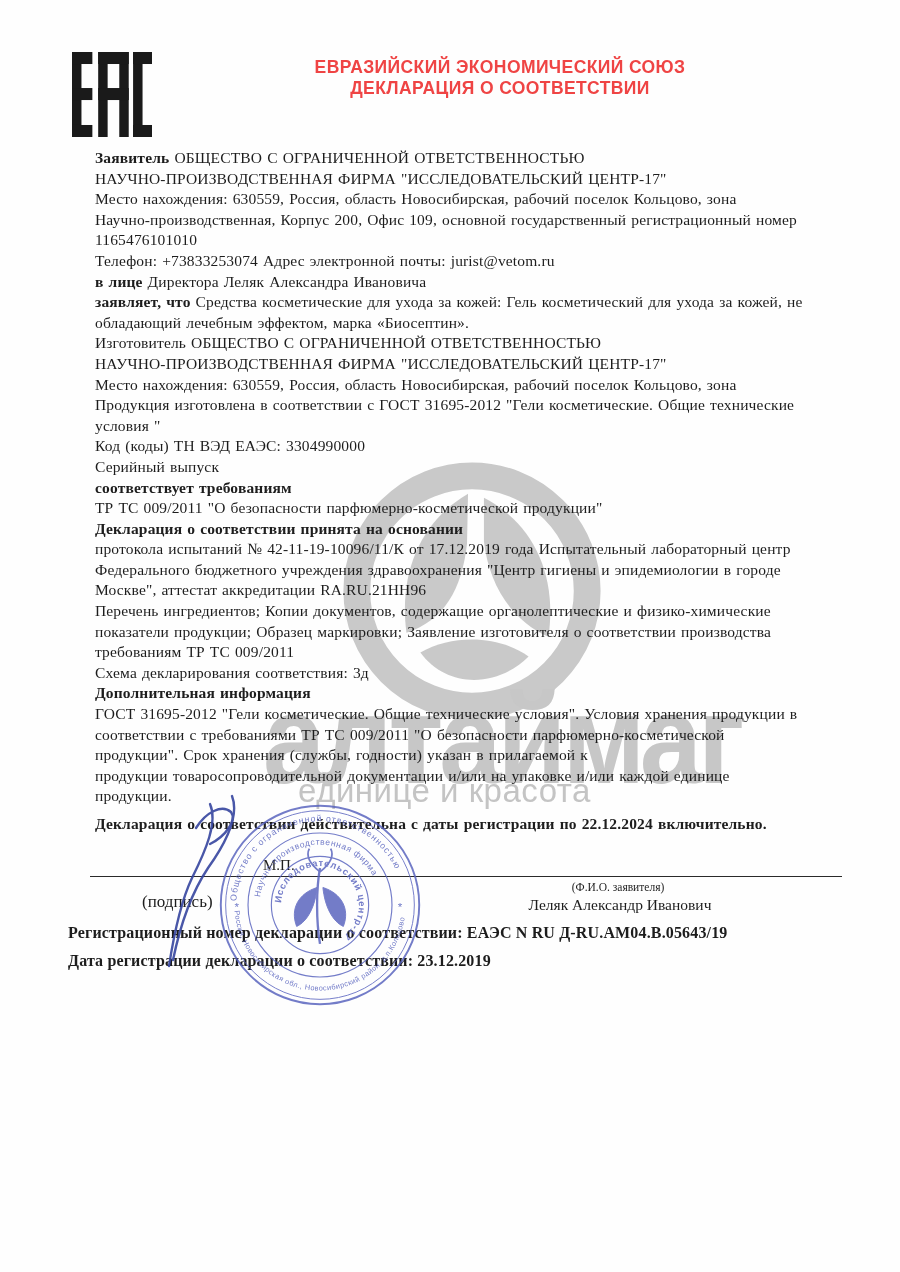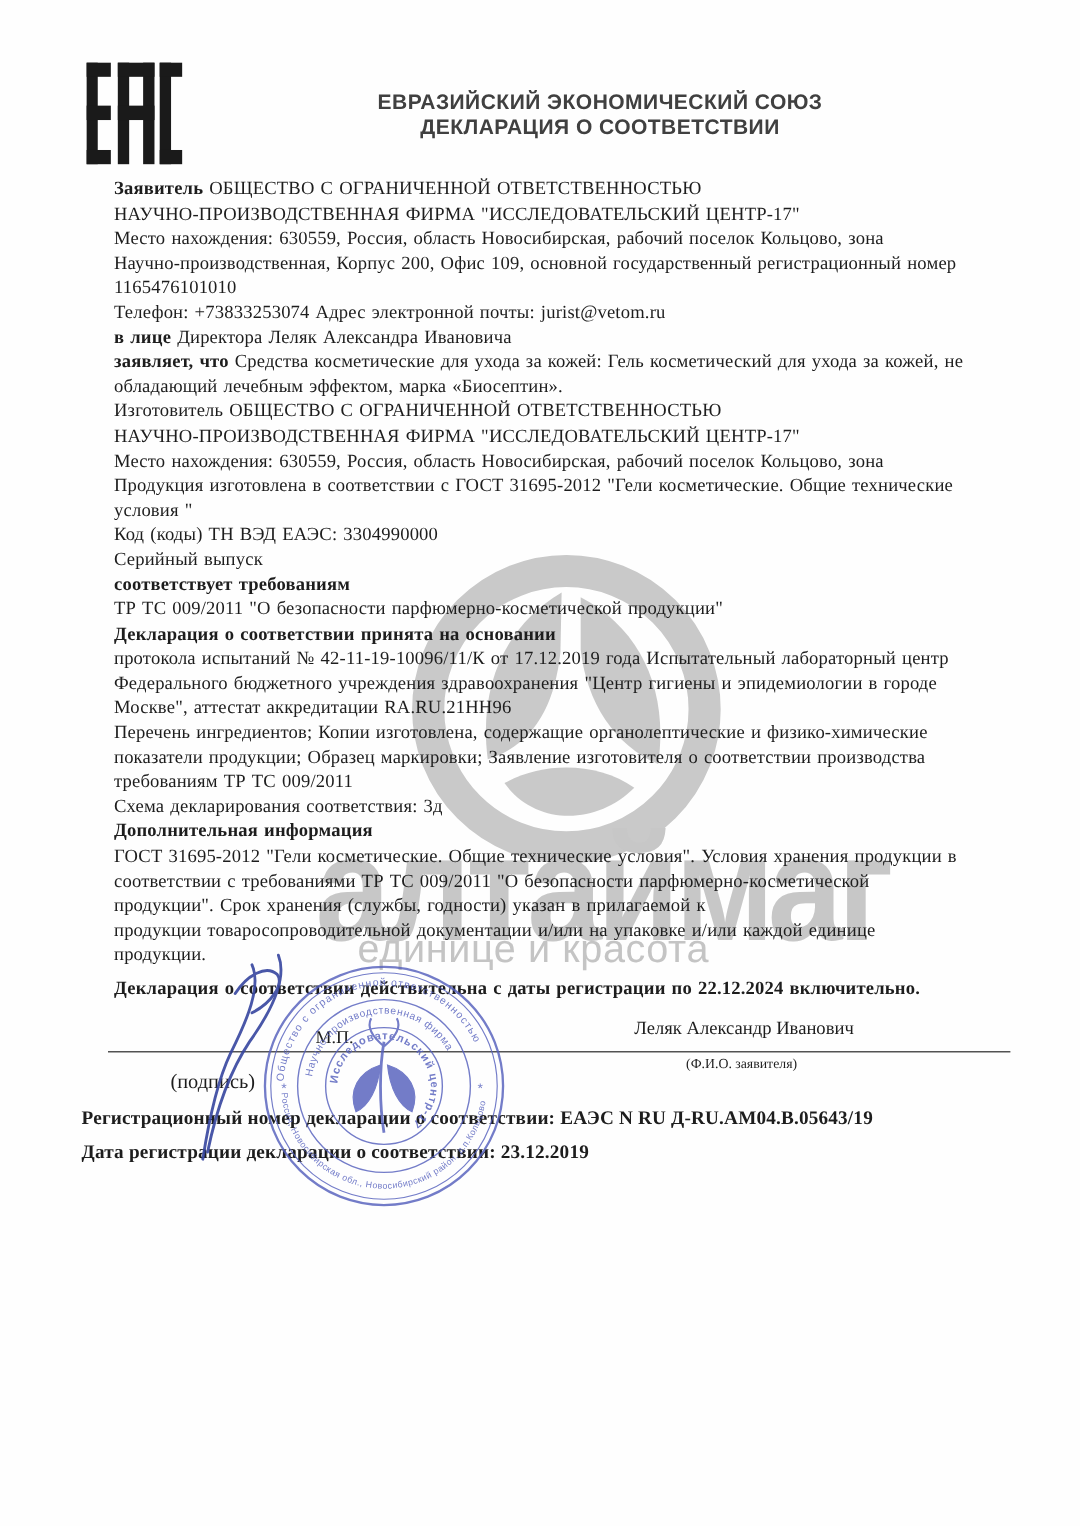--- a/index.html
+++ b/index.html
@@ -6,21 +6,21 @@
   .page{
     position:relative; width:900px; height:1272px; margin:0 auto;
     background:#fefefe; overflow:hidden;
     font-family:"Liberation Serif", serif; color:#1d1d1d;
   }
   
   .eac{position:absolute; left:72px; top:52px;}
   .doc-title{
     position:absolute; left:140px; top:57px; width:720px; text-align:center;
     font-family:"Liberation Sans", sans-serif; font-weight:bold;
-    font-size:17.5px; line-height:21px; letter-spacing:.4px; color:#404040;margin-top:18px;
+    font-size:17.5px; line-height:21px; letter-spacing:.4px; color:#ef4444;
   }
   
   .wm{position:absolute; color:#c9c9c9; z-index:1; user-select:none;}
   .wm-logo{left:333px; top:452px;}
   .wm-brand{
     left:263px; top:668px; font-family:"Liberation Sans", sans-serif;
     font-weight:bold; font-size:112px; letter-spacing:-4px;
     transform:scaleY(1.12); transform-origin:top left; color:#c7c7c7;
   }
   .wm-tag{
@@ -33,21 +33,21 @@
     font-size:15.5px; line-height:20.6px; letter-spacing:.15px; word-spacing:1px;
   }
   .ln{white-space:nowrap;}
   .ln b{font-weight:bold;margin-left:27px;}
   .validity{margin-top:7px;}
   
   .sig-line{position:absolute; left:90px; top:876px; width:752px;
     border-top:1.6px solid #2a2a2a; z-index:2;}
   .sign-label{position:absolute; left:142px; top:892px; font-size:17px; z-index:2;}
   .mp-mark{position:absolute; left:263px; top:857px; font-size:15px; z-index:3;}
-  .fio-name{position:absolute; left:470px; top:849px; width:300px; text-align:center;
+  .fio-name{position:absolute; left:470px; top:896px; width:300px; text-align:center;
     font-size:15.5px; z-index:2;}
   .fio-label{position:absolute; left:468px; top:881px; width:300px; text-align:center;
     font-size:11.5px; z-index:2;}
   
   .stamp{position:absolute; left:213px; top:798px; z-index:5; opacity:.82;}
   .signature{position:absolute; left:140px; top:788px; z-index:6;}
   
   .reg{position:absolute; left:68px; z-index:4; font-weight:bold;
     font-size:16px; letter-spacing:.15px; white-space:nowrap;}
   .reg-number{top:924px;}
@@ -104,21 +104,21 @@
     <div class="ln"><b></b><span>Продукция изготовлена в соответствии с ГОСТ 31695-2012 "Гели косметические. Общие технические</span></div>
     <div class="ln"><b></b><span>условия "</span></div>
     <div class="ln"><b></b><span>Код (коды) ТН ВЭД ЕАЭС: 3304990000</span></div>
     <div class="ln"><b></b><span>Серийный выпуск</span></div>
     <div class="ln"><b>соответствует требованиям</b><span></span></div>
     <div class="ln"><b></b><span>ТР ТС 009/2011 "О безопасности парфюмерно-косметической продукции"</span></div>
     <div class="ln"><b>Декларация о соответствии принята на основании</b><span></span></div>
     <div class="ln"><b></b><span>протокола испытаний № 42-11-19-10096/11/К от 17.12.2019 года Испытательный лабораторный центр</span></div>
     <div class="ln"><b></b><span>Федерального бюджетного учреждения здравоохранения "Центр гигиены и эпидемиологии в городе</span></div>
     <div class="ln"><b></b><span>Москве", аттестат аккредитации RA.RU.21HH96</span></div>
-    <div class="ln"><b></b><span>Перечень ингредиентов; Копии изготовлена, содержащие органолептические и физико-химические</span></div>
+    <div class="ln"><b></b><span>Перечень ингредиентов; Копии документов, содержащие органолептические и физико-химические</span></div>
     <div class="ln"><b></b><span>показатели продукции; Образец маркировки; Заявление  изготовителя о соответствии производства</span></div>
     <div class="ln"><b></b><span>требованиям ТР ТС 009/2011</span></div>
     <div class="ln"><b></b><span>Схема декларирования соответствия: 3д</span></div>
     <div class="ln"><b>Дополнительная информация</b><span></span></div>
     <div class="ln"><b></b><span>ГОСТ 31695-2012 "Гели косметические. Общие технические условия". Условия хранения продукции в</span></div>
     <div class="ln"><b></b><span>соответствии с требованиями ТР ТС 009/2011 "О безопасности парфюмерно-косметической</span></div>
     <div class="ln"><b></b><span>продукции". Срок хранения (службы, годности) указан в прилагаемой к</span></div>
     <div class="ln"><b></b><span>продукции товаросопроводительной документации и/или на упаковке и/или каждой единице</span></div>
     <div class="ln"><b></b><span>продукции.</span></div>
     <div class="ln validity"><b>Декларация о соответствии действительна с даты регистрации по 22.12.2024 включительно.</b></div>

